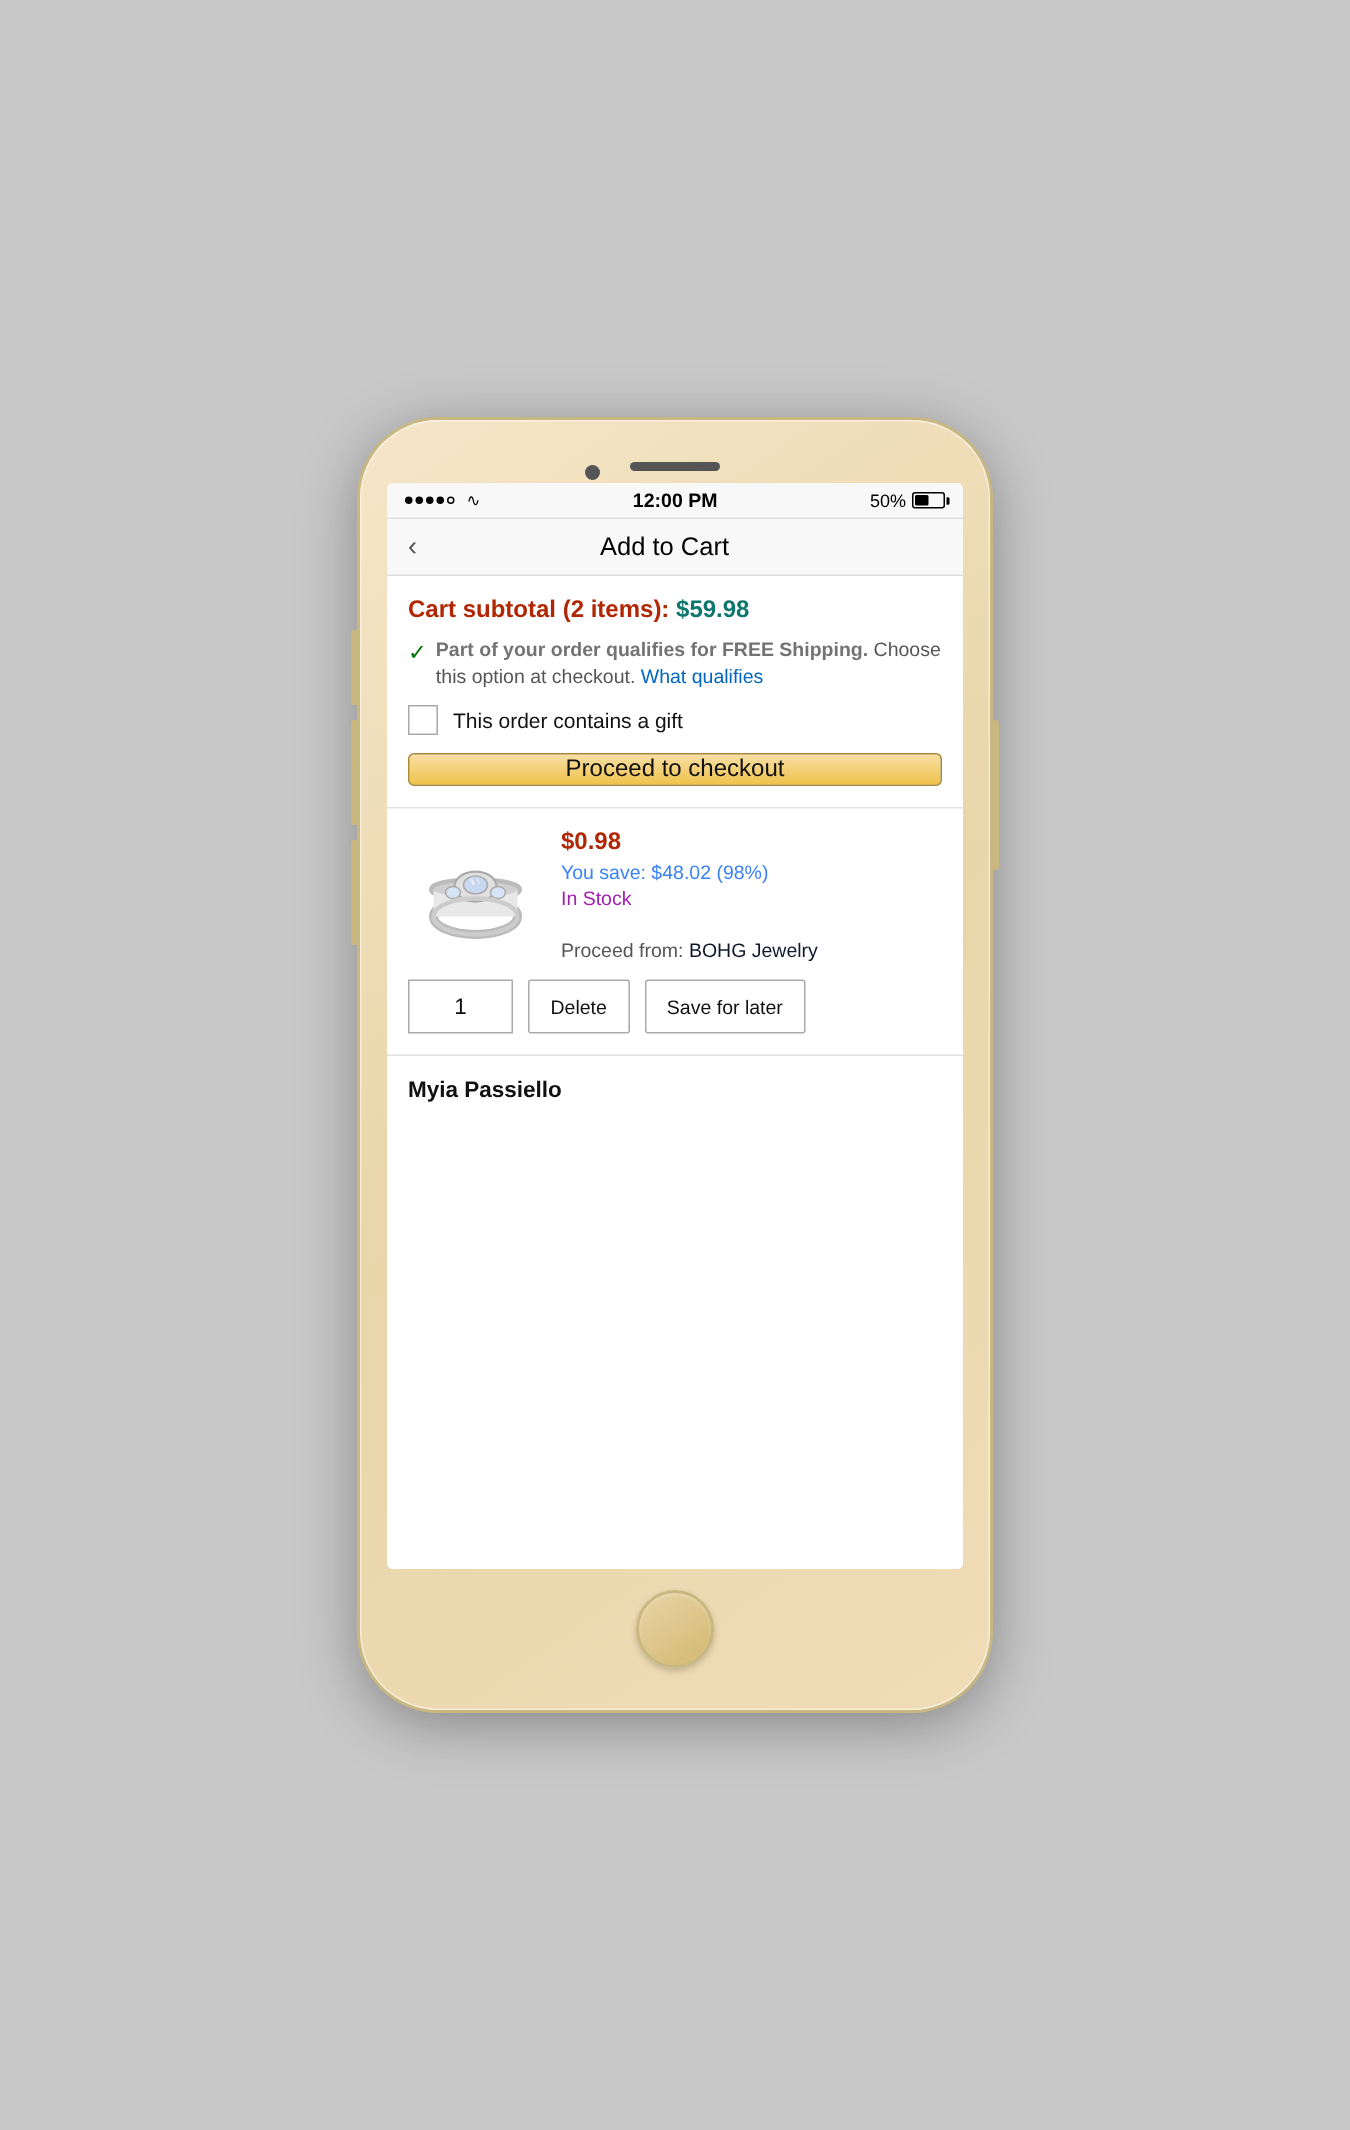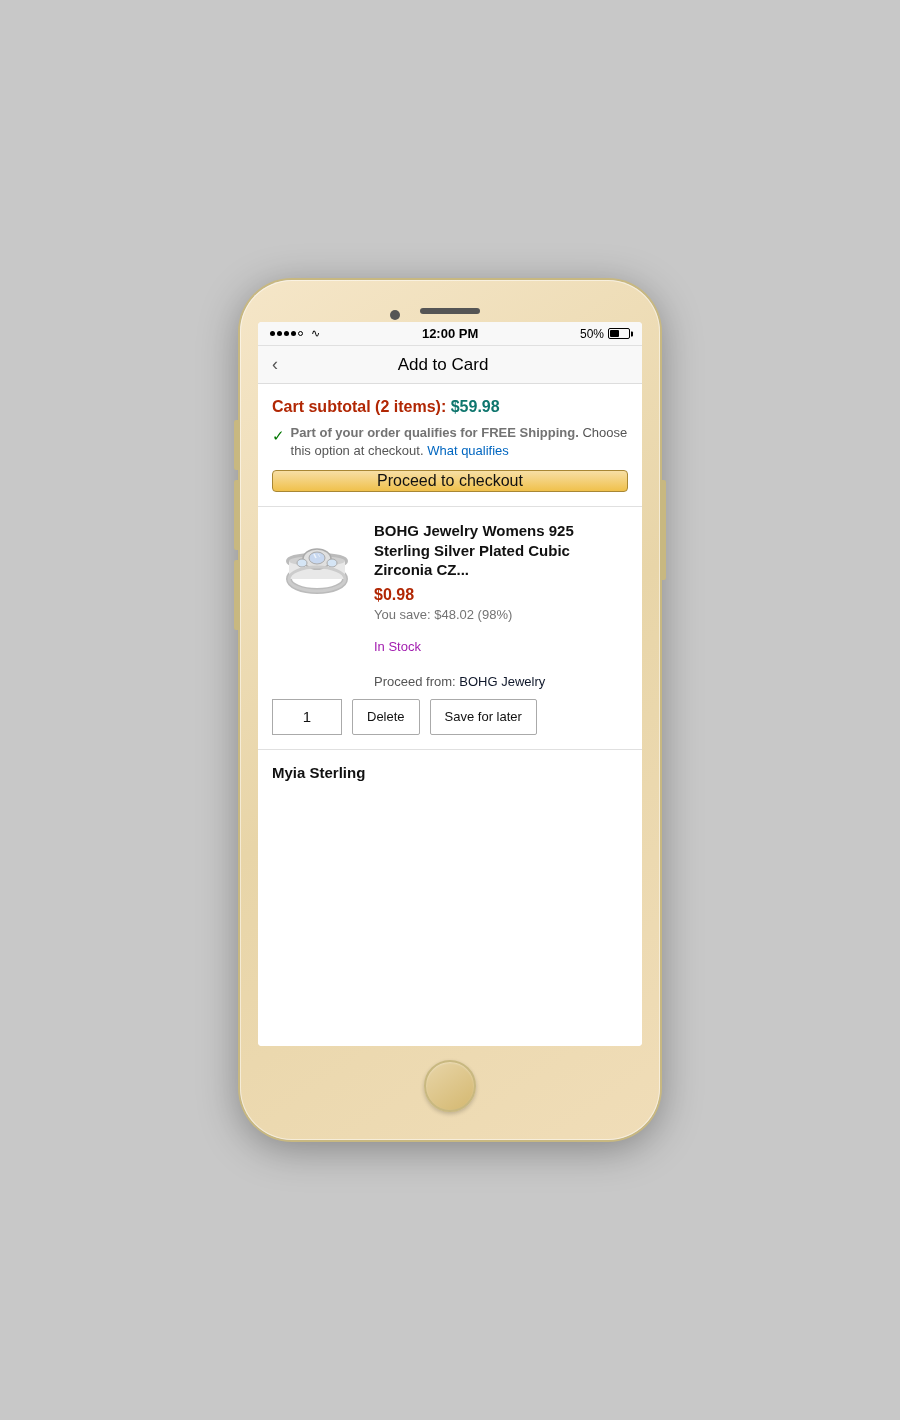--- a/index.html
+++ b/index.html
@@ -309,22 +309,22 @@
       margin-bottom: 6px;
     }
     .product-price {
       font-size: 16px;
       color: #b12704;
       font-weight: 600;
       margin-bottom: 3px;
     }
     .product-savings {
       font-size: 13px;
-      color: #737373;
-      margin-bottom: 17px;
+      color: #3b82f6;
+      margin-bottom: 2px;
     }
     .product-stock {
       font-size: 13px;
       color: #a21caf;
       margin-bottom: 20px;
     }
     .product-shipped {
       font-size: 13px;
       color: #555;
     }
@@ -417,40 +417,44 @@
       <div class="status-right">
         <span>50%</span>
         <div class="battery-icon">
           <div class="battery-fill" style="width: 50%;"></div>
         </div>
       </div>
     </div>
 
     <div class="nav-bar">
       <span class="nav-back">‹</span>
-      <span class="nav-title">Add to Card</span>
+      <span class="nav-title">Add to Cart</span>
       <span class="nav-spacer"></span>
     </div>
 
 
     <div class="content">
 
       <div class="cart-summary">
         <div class="cart-subtotal">
           <span>Cart subtotal (2 items):</span>
           <span style="color:#0f766e;">$59.98</span>
         </div>
 
         <div class="free-shipping">
           <span class="check-icon">✓</span>
           <span class="free-shipping-text">
             <span class="green-bold">Part of your order qualifies for FREE Shipping.</span><span> Choose this option at checkout.</span><span class="blue-link"> What qualifies</span>
           </span>
         </div>
 
+        <div class="gift-row">
+          <div class="gift-checkbox"></div>
+          <span class="gift-label">This order contains a gift</span>
+        </div>
 
         <div class="checkout-btn">Proceed to checkout</div>
       </div>
 
       <div class="product-item">
         <div class="product-top">
           <div class="product-image">
 
             <svg class="ring-svg" viewBox="0 0 90 90" xmlns="http://www.w3.org/2000/svg">
 
@@ -467,42 +471,41 @@
               <ellipse cx="30" cy="42" rx="5" ry="4" fill="#d5e5f5" stroke="#aaa" stroke-width="1"></ellipse>
               <ellipse cx="60" cy="42" rx="5" ry="4" fill="#d5e5f5" stroke="#aaa" stroke-width="1"></ellipse>
 
               <line x1="42" y1="33" x2="44" y2="37" stroke="white" stroke-width="1.5" opacity="0.7"></line>
               <line x1="46" y1="33" x2="48" y2="36" stroke="white" stroke-width="1" opacity="0.5"></line>
 
               <ellipse cx="45" cy="58" rx="28" ry="12" fill="none" stroke="#ccc" stroke-width="3"></ellipse>
             </svg>
           </div>
           <div class="product-details">
-            <div class="product-title">BOHG Jewelry Womens 925 Sterling Silver Plated Cubic Zirconia CZ...</div>
             <div class="product-price">$0.98</div>
             <div class="product-savings">You save: $48.02 (98%)</div>
             <div class="product-stock">In Stock</div>
             <div class="product-shipped">
               <span>Proceed from:</span>
               <span class="blue-link" style="color:#0f172a;">BOHG Jewelry</span>
             </div>
           </div>
         </div>
 
         <div class="product-actions">
           <div class="qty-box">
             <span>1</span>
           </div>
           <button class="action-btn">Delete</button>
           <button class="action-btn">Save for later</button>
         </div>
       </div>
 
       <div class="next-product">
-        <span>Myia Sterling</span>
+        <span>Myia Passiello</span>
       </div>
 
     </div>
   </div>
 
   <div class="home-button-area">
     <div class="home-button"></div>
   </div>
 </div>
 

